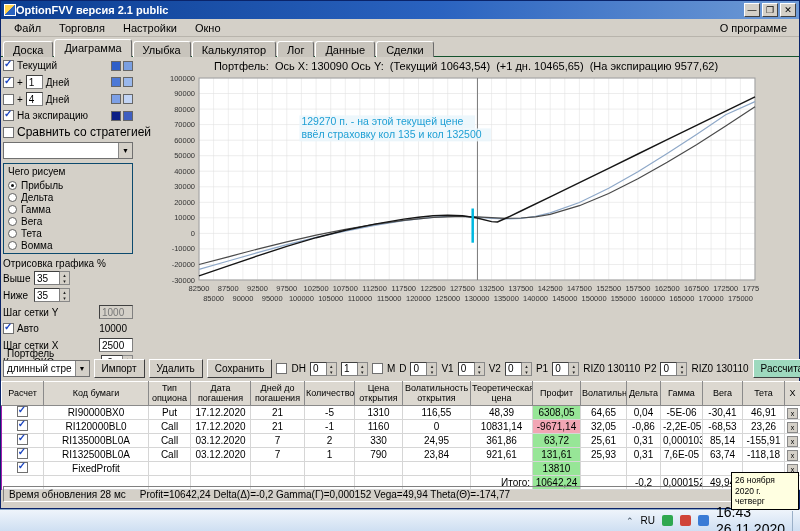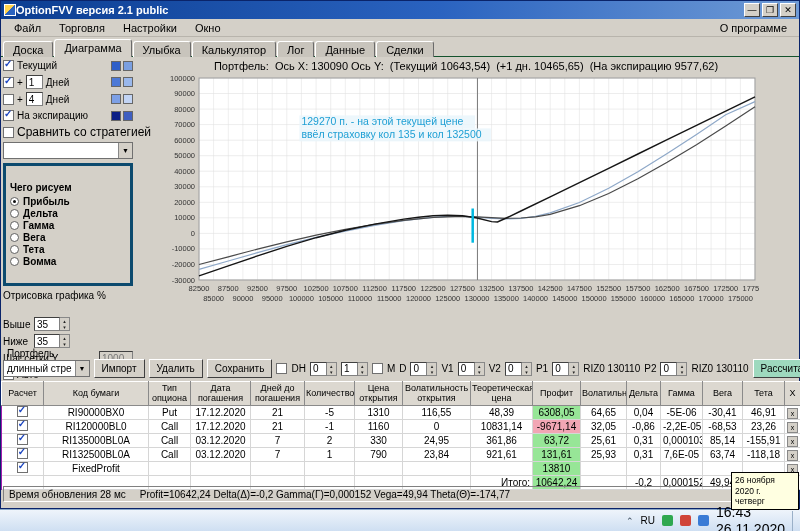--- a/index.html
+++ b/index.html
@@ -33,26 +33,26 @@
 .edit.w20{width:22px;}
 .edit.w24{width:26px;}
 .edit.w30{width:34px;}
 .edit.disabled{background:#d4d0c8;color:#777;}
 .spinedit{display:inline-flex;align-items:stretch;}
 .spin{display:inline-flex;flex-direction:column;width:10px;background:#d4d0c8;border:1px solid #888;border-left:none;}
 .spin i{font-style:normal;font-size:5px;line-height:6px;text-align:center;color:#222;}
 .combo{height:17px;background:#fff;border:1px solid #707070;display:flex;align-items:center;margin:1px 0 4px 0;}
 .combo .combo-text{flex:1;padding:0 3px;font-size:10px;white-space:nowrap;overflow:hidden;}
 .combo .combo-btn{width:14px;height:100%;background:#d4d0c8;border-left:1px solid #888;font-size:7px;text-align:center;line-height:15px;}
-.groupbox{border:3px solid #0c4a6e;margin:2px 0 4px 0;padding:16px 4px;font-weight:bold;}
+.groupbox{border:1px solid #0c4a6e;margin:2px 0 4px 0;padding:2px 4px;}
 .group-title{font-size:10px;margin-bottom:2px;}
 .radio-row{display:flex;align-items:center;gap:4px;height:12px;}
 .radio{width:9px;height:9px;border:1px solid #606060;border-radius:50%;background:#fff;position:relative;flex:0 0 9px;}
 .radio.sel::after{content:"";position:absolute;left:2px;top:2px;width:3px;height:3px;border-radius:50%;background:#111;}
-.lbl-row{font-size:10px;margin:2px 0 16px 0;}
+.lbl-row{font-size:10px;margin:2px 0 2px 0;}
 .auto-val{margin-left:auto;padding-right:6px;}
 
 .chartpanel{position:absolute;left:132px;top:0;width:666px;height:292px;}
 .chart-header{text-align:center;font-size:11px;padding-top:3px;white-space:pre;}
 #chart-svg{margin-left:22px;margin-top:2px;display:block;}
 svg text{font-family:"Liberation Sans",sans-serif;}
 svg text.tick{font-size:7.5px;fill:#333;}
 svg text.ann{font-size:10.5px;}
 
 .pf-label{position:absolute;left:6px;top:291px;font-size:10px;}

